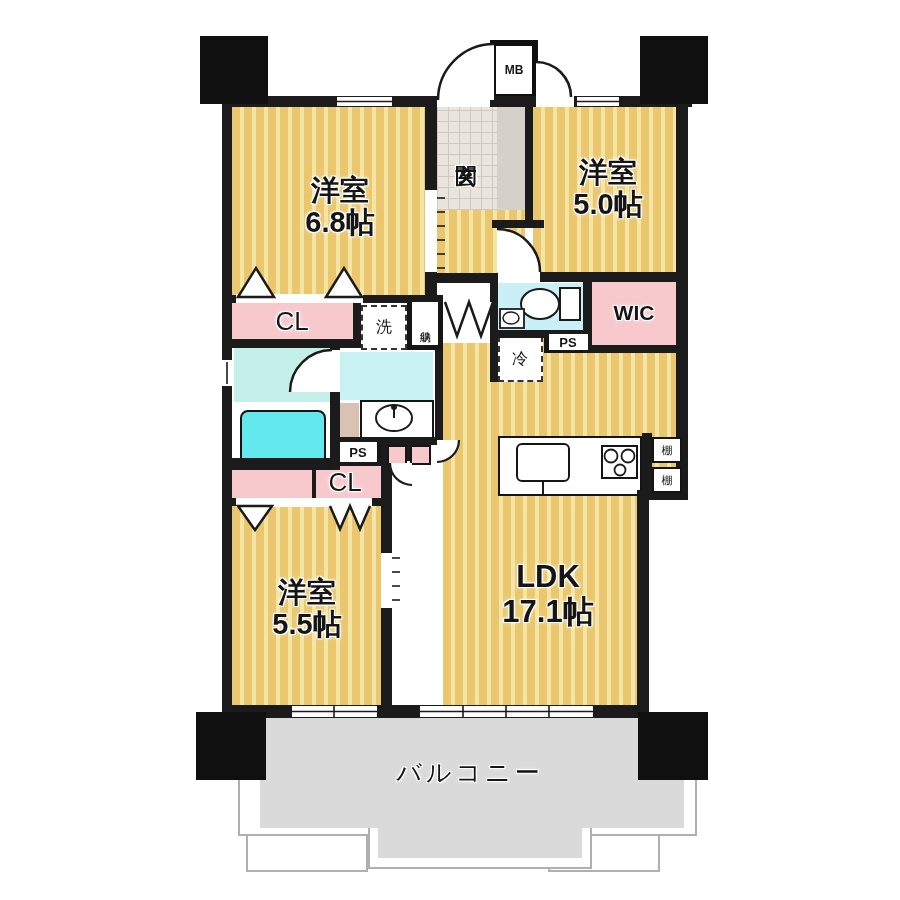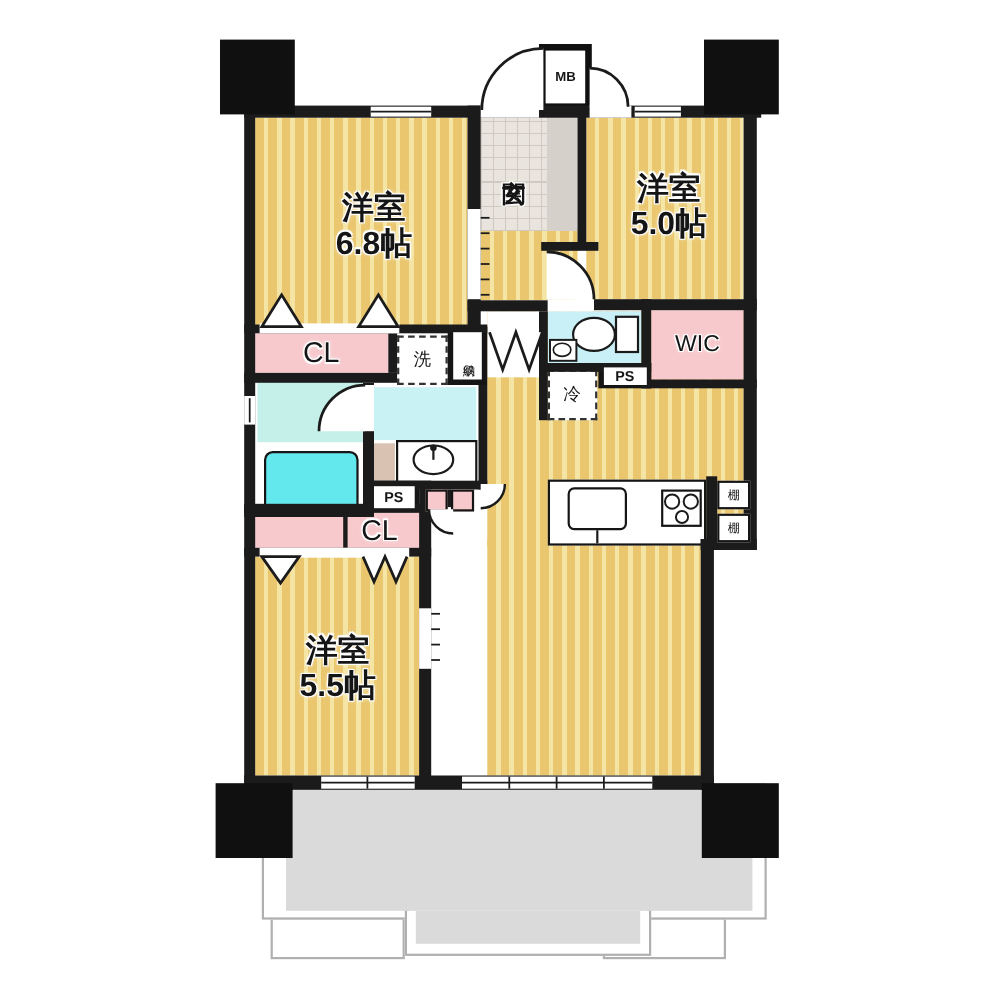--- a/index.html
+++ b/index.html
@@ -223,24 +223,29 @@
     <span>6.8帖</span>
   </div>
   <div class="lbl roomlbl" style="left:608px;top:188px;font-size:29px;">
     <span>洋室</span>
     <span>5.0帖</span>
   </div>
   <div class="lbl roomlbl" style="left:307px;top:608px;font-size:29px;">
     <span>洋室</span>
     <span>5.5帖</span>
   </div>
+  <div class="lbl roomlbl" style="left:548px;top:595px;font-size:31px;">
+    <span>LDK</span>
+    <span>17.1帖</span>
+  </div>
   <div class="lbl vert" style="left:466px;top:150px;font-size:21px;font-weight:600;">玄関</div>
+  <div class="lbl" style="left:470px;top:772px;font-size:25px;letter-spacing:4px;">バルコニー</div>
   <div class="lbl" style="left:292px;top:321px;font-size:26px;">CL</div>
   <div class="lbl" style="left:345px;top:482px;font-size:26px;">CL</div>
-  <div class="lbl" style="left:634px;top:313px;font-size:21px;">WIC</div>
+  <div class="lbl" style="left:634px;top:313px;font-size:21px;font-weight:bold;">WIC</div>
   <div class="lbl" style="left:358px;top:452px;font-size:13px;font-weight:600;">PS</div>
   <div class="lbl" style="left:568px;top:342px;font-size:13px;font-weight:600;">PS</div>
   <div class="lbl" style="left:514px;top:70px;font-size:12px;font-weight:600;">MB</div>
   <div class="lbl" style="left:384px;top:327px;font-size:16px;">洗</div>
   <div class="lbl vert" style="left:425px;top:323px;font-size:11px;letter-spacing:1px;">収納</div>
   <div class="lbl" style="left:520px;top:359px;font-size:16px;">冷</div>
   <div class="lbl" style="left:667px;top:450px;font-size:11px;">棚</div>
   <div class="lbl" style="left:667px;top:480px;font-size:11px;">棚</div>
 
 </div>

